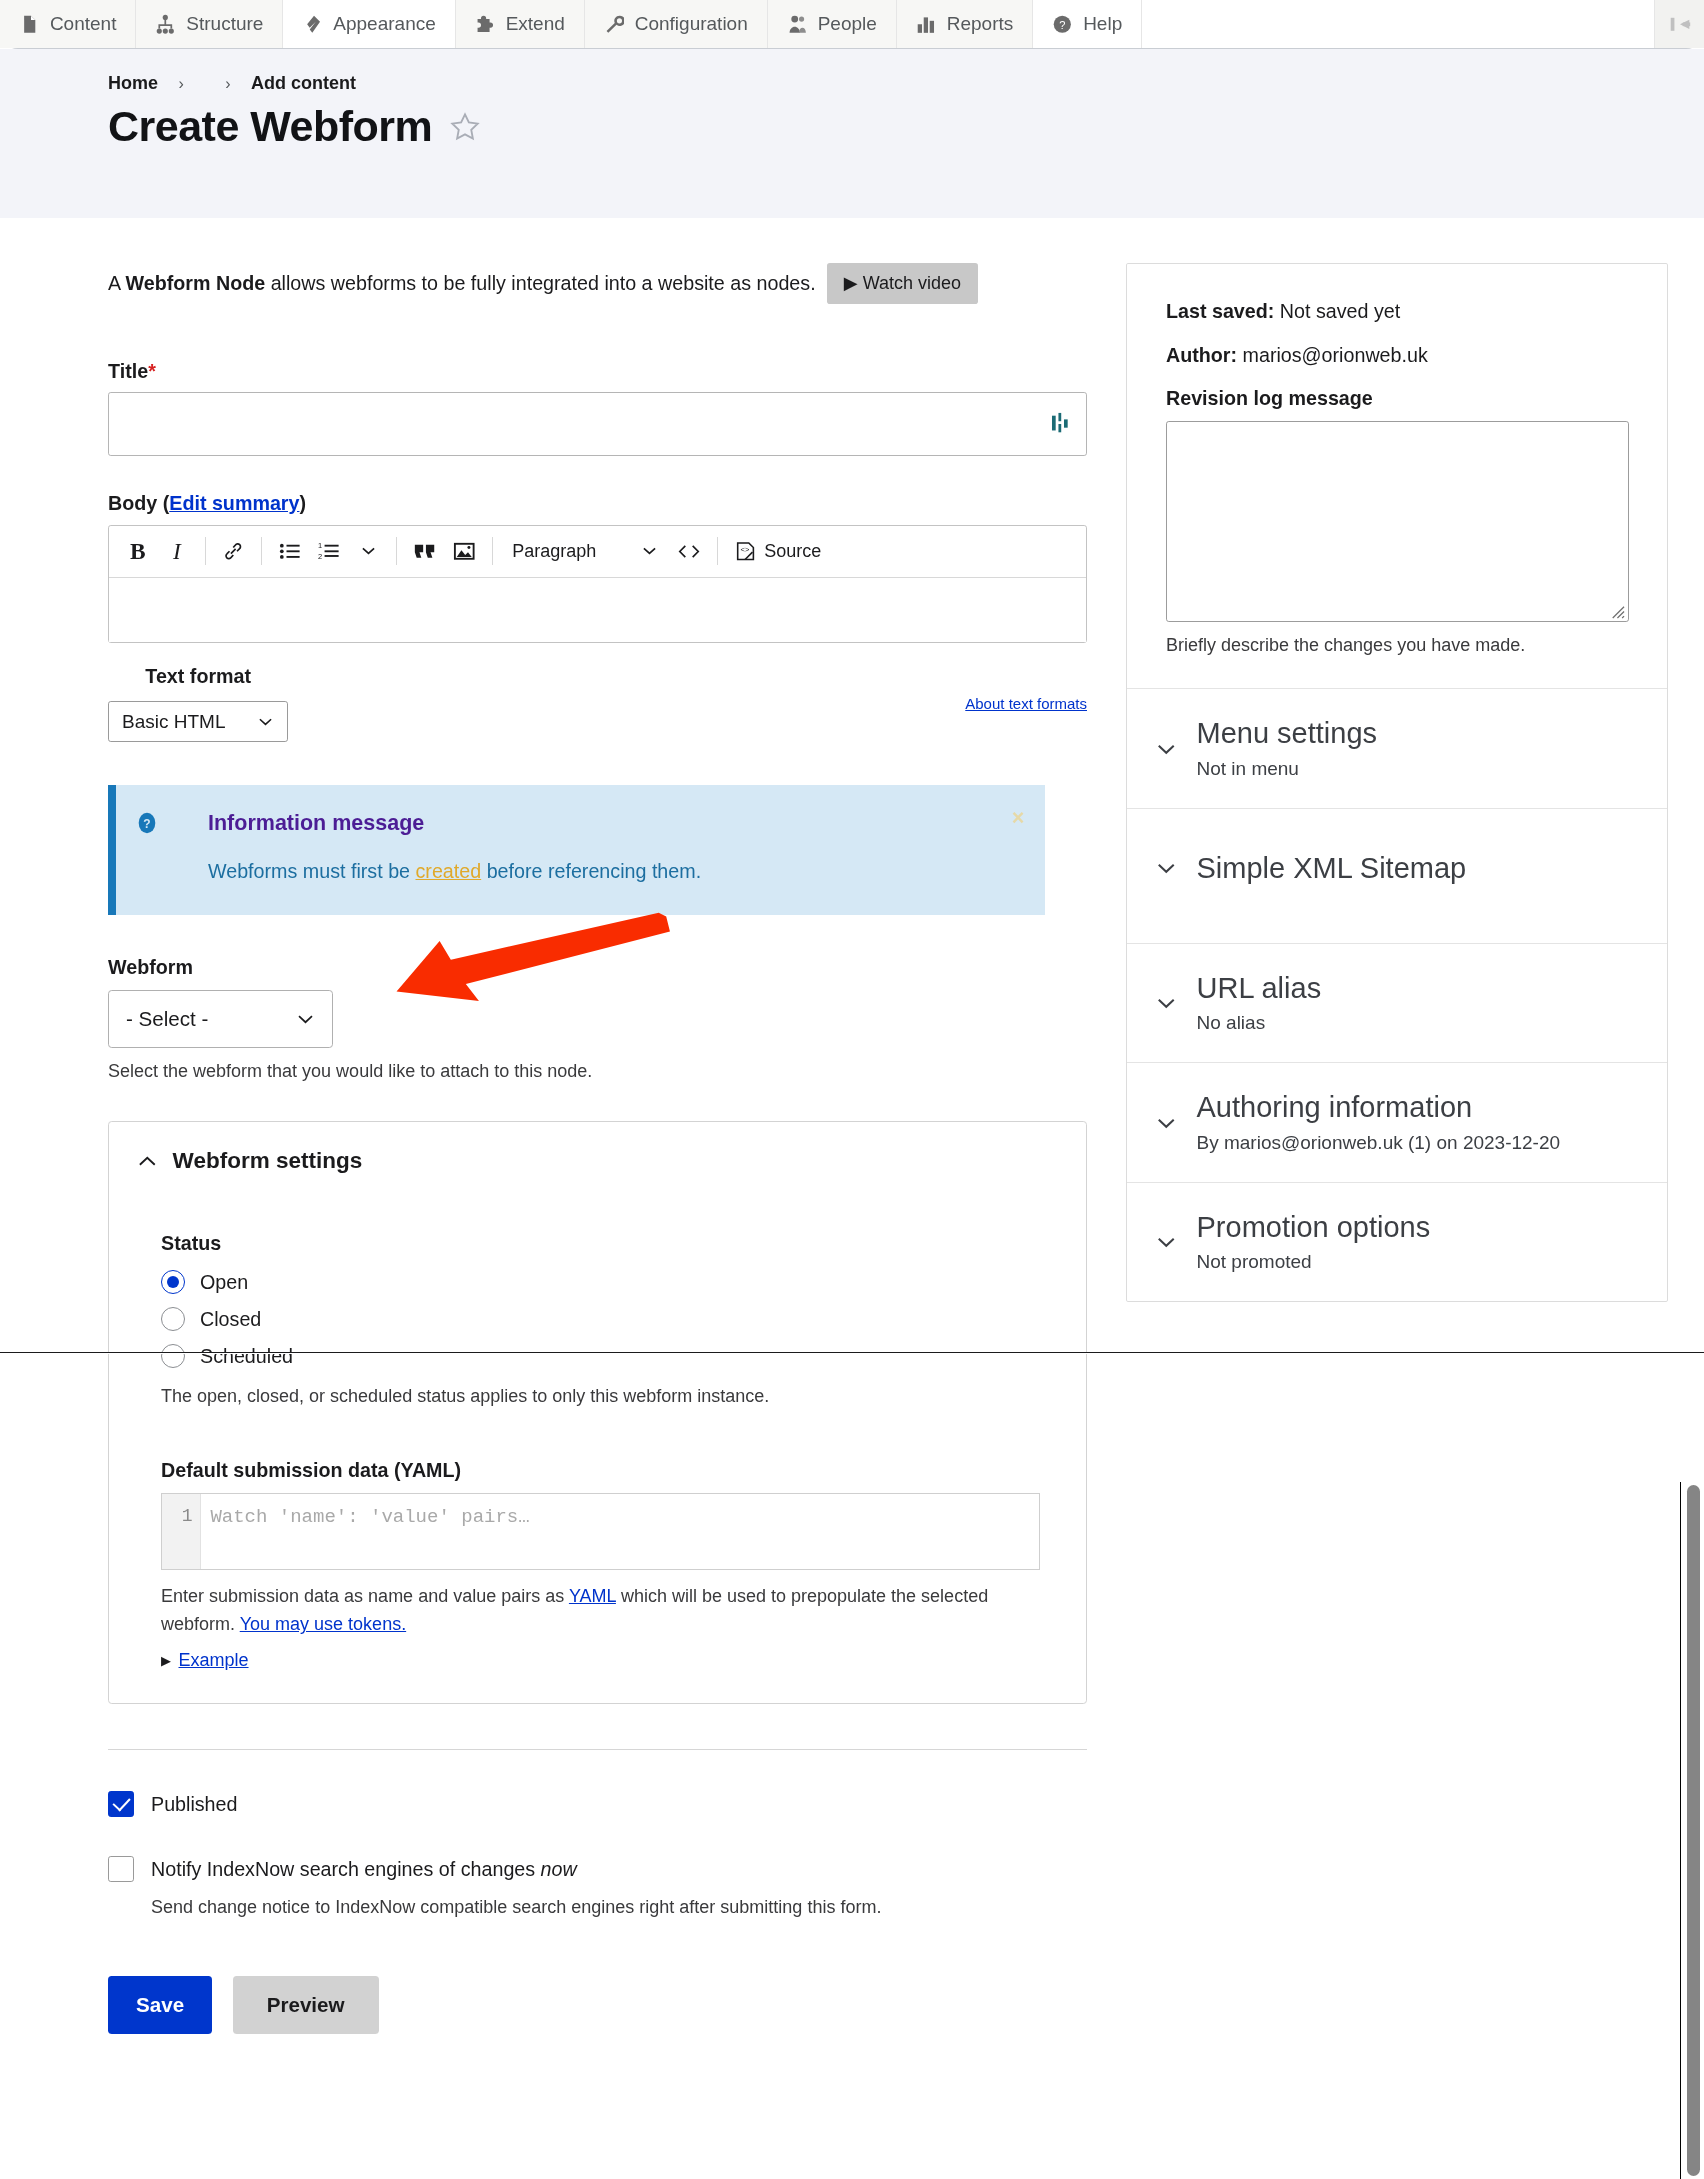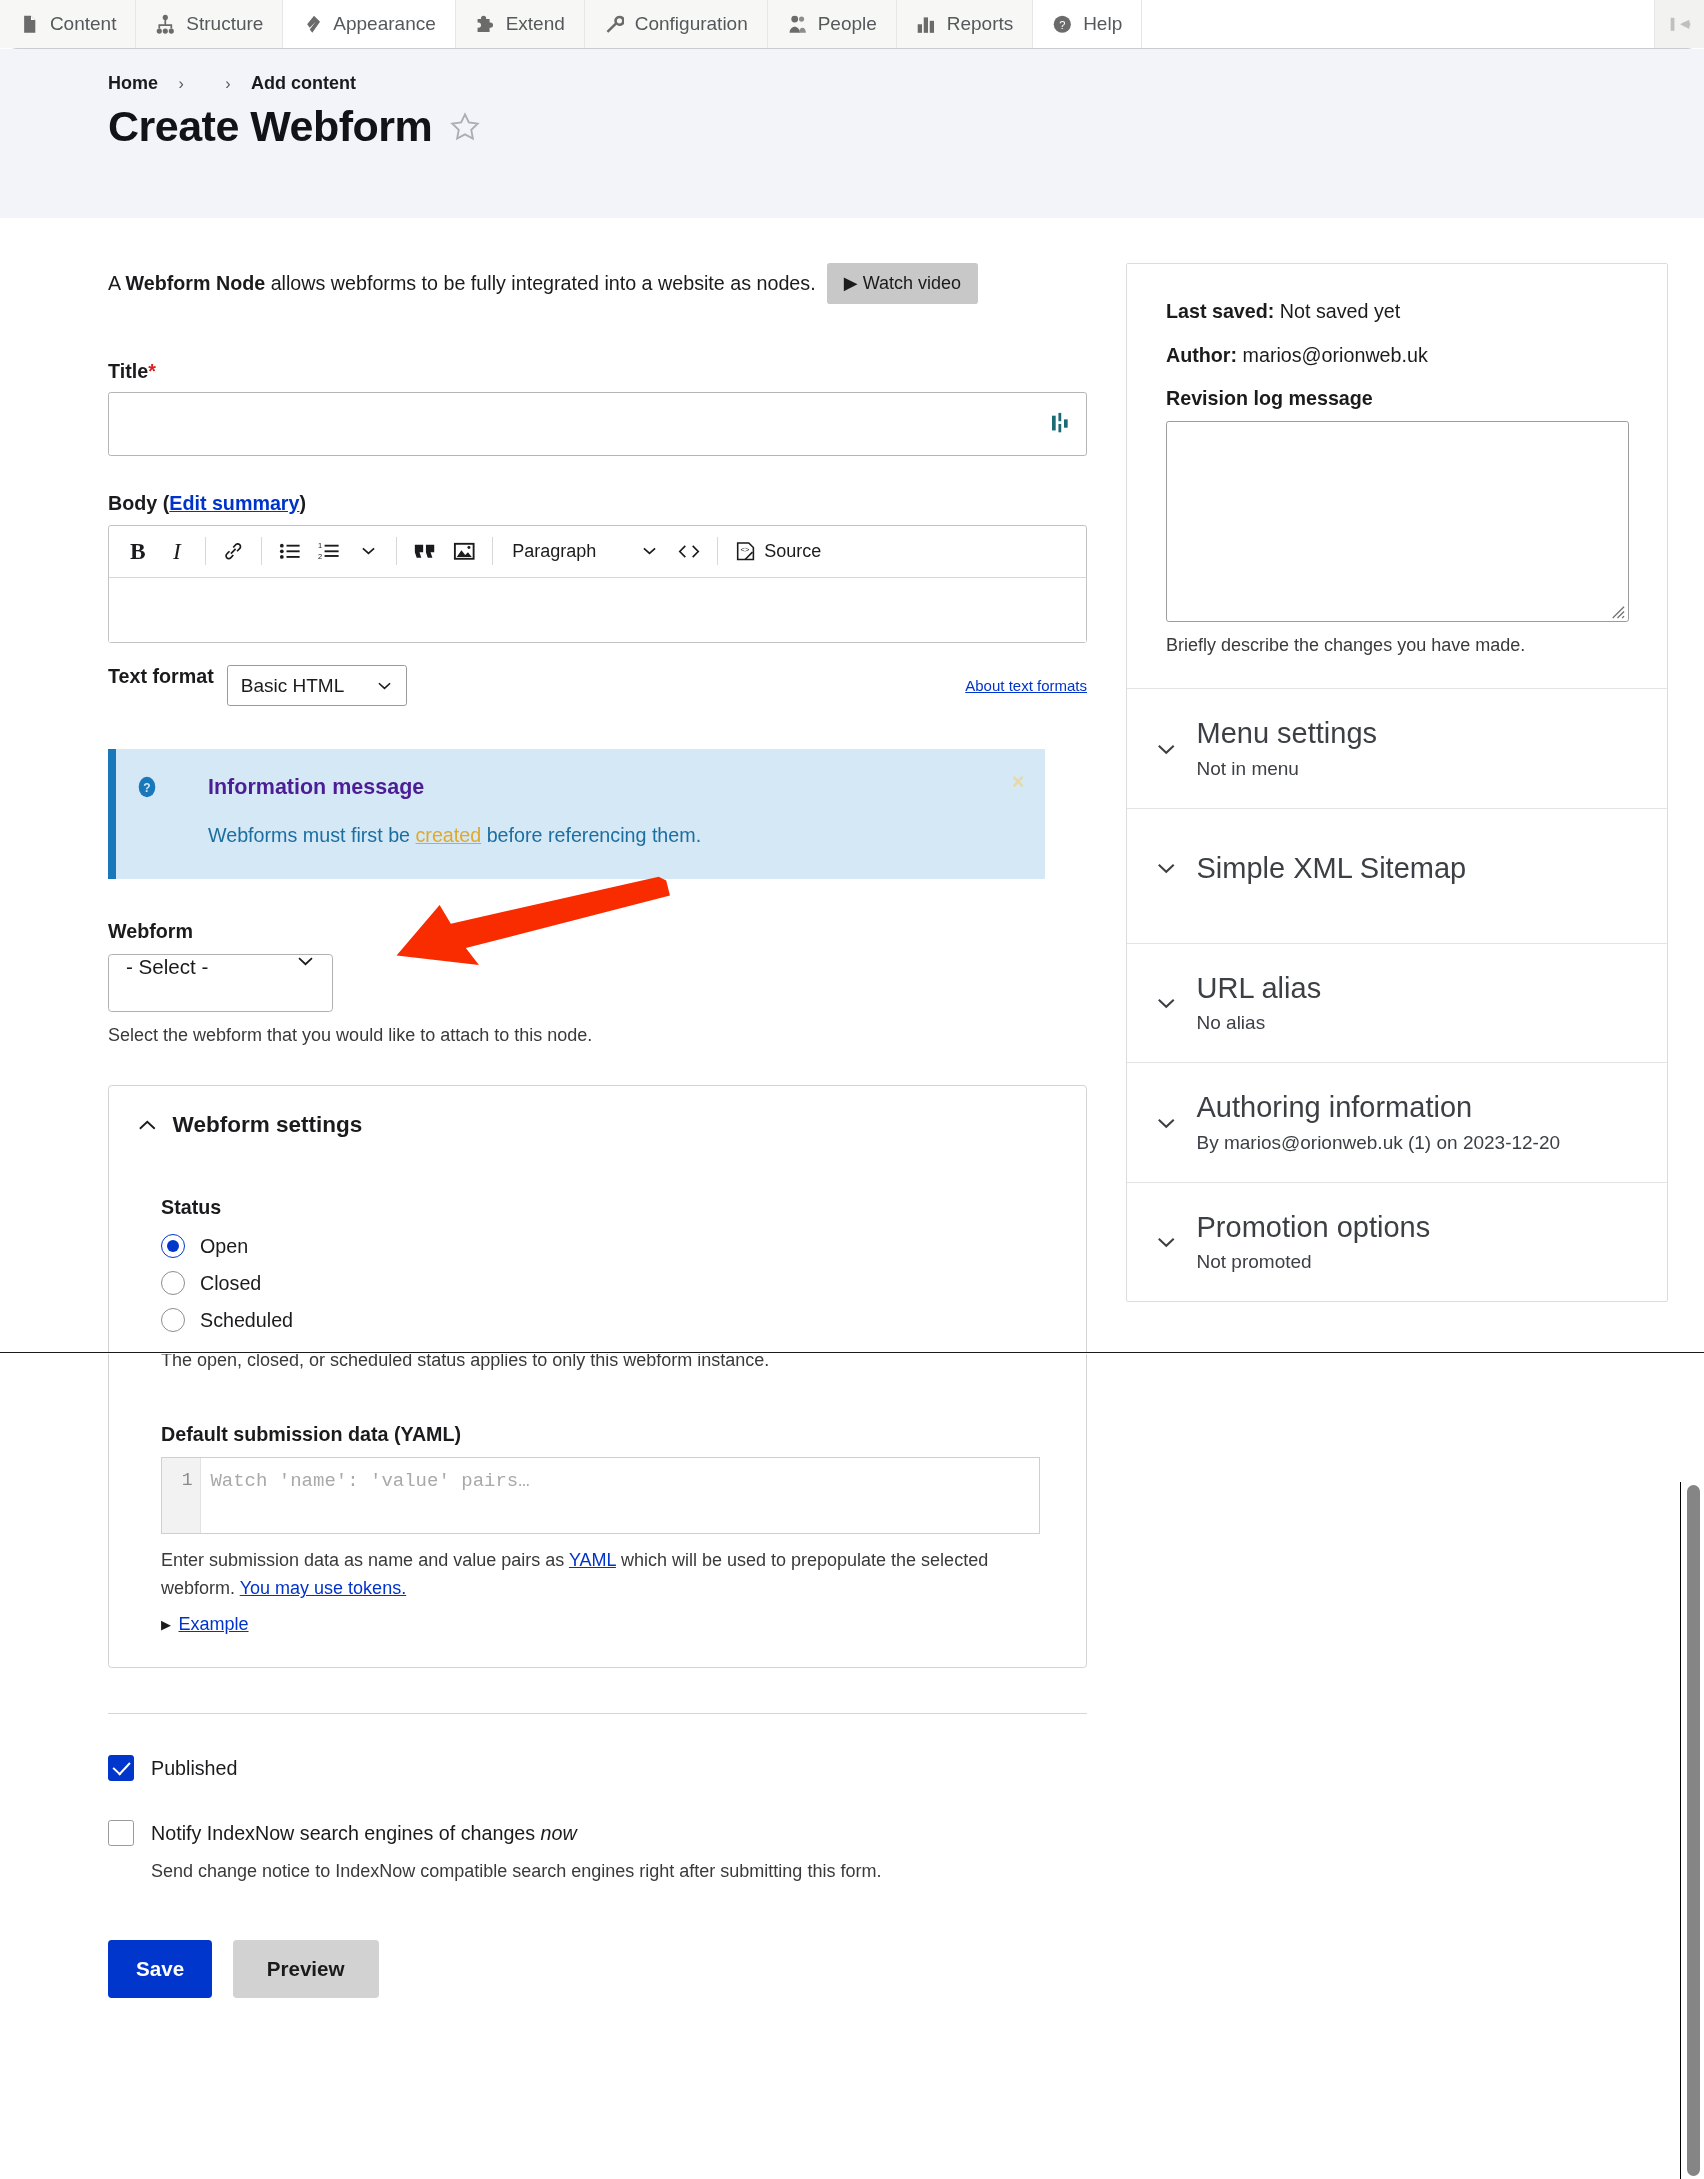--- a/index.html
+++ b/index.html
@@ -105,21 +105,21 @@
   .ckbtn.ital { font-style:italic; font-family:"Liberation Serif", serif; font-size:23.4px;}
   .cksep { width:0.9px; height:28px; background:#d8d8d8; margin:0 8.4px; }
   .ckdrop { display:flex; align-items:center; gap:45px; padding:0 11.2px; height:39px; cursor:pointer; font-size:18px;}
   .cksource { display:flex; align-items:center; gap:6.6px; padding:0 7.5px; height:39px; cursor:pointer; font-size:18px;}
   #ck-editable { height:64px; background:#fff; }
 
   #format-row {
     display:flex; align-items:center; margin-top:22.5px; width:979px;
     justify-content:space-between;
   }
-  #format-left { display:flex; gap:13px; }
+  #format-left { display:flex; align-items:center; gap:13px;flex-direction:column; }
   .sel {
     border:0.9px solid #9a9a9a; border-radius:2.8px; background:#fff;
     height:41px; display:flex; align-items:center; gap:32px;
     padding:4px 13px; font-size:19px; cursor:pointer; color:#1b1b1d;
   }
 
   
   #info-msg {
     margin-top:43px; width:937px;
     background:#d5e8f5; border-left:8.4px solid #1878b9;
@@ -131,21 +131,21 @@
   #info-body .created { color:#e0a92b; text-decoration:underline; cursor:pointer; }
   #info-close {
     position:absolute; right:20.6px; top:20.6px; font-size:21.5px;
     color:#e6d9a8; cursor:pointer; font-weight:bold;
   }
 
   
   #webform-block { margin-top:41px; position:relative; }
   #webform-select {
     width:225px; height:58px; border:0.9px solid #b0b0b0; border-radius:3.7px;
-    background:#fff; display:flex; justify-content:space-between;
+    background:#fff; display:flex; align-items:center; justify-content:space-between;
     padding:0 17px; font-size:20.6px; cursor:pointer; margin-top:11.2px;
   }
   #webform-desc { font-size:18px; color:#3a3a3c; margin-top:13px; }
   #red-arrow { position:absolute; left:281px; top:-45px; pointer-events:none; }
 
   
   #wf-settings {
     margin-top:39px; width:979px;
     border:0.9px solid #d3d3d3; border-radius:3.7px; background:#fff;
     padding:26px 0 32px 0;

